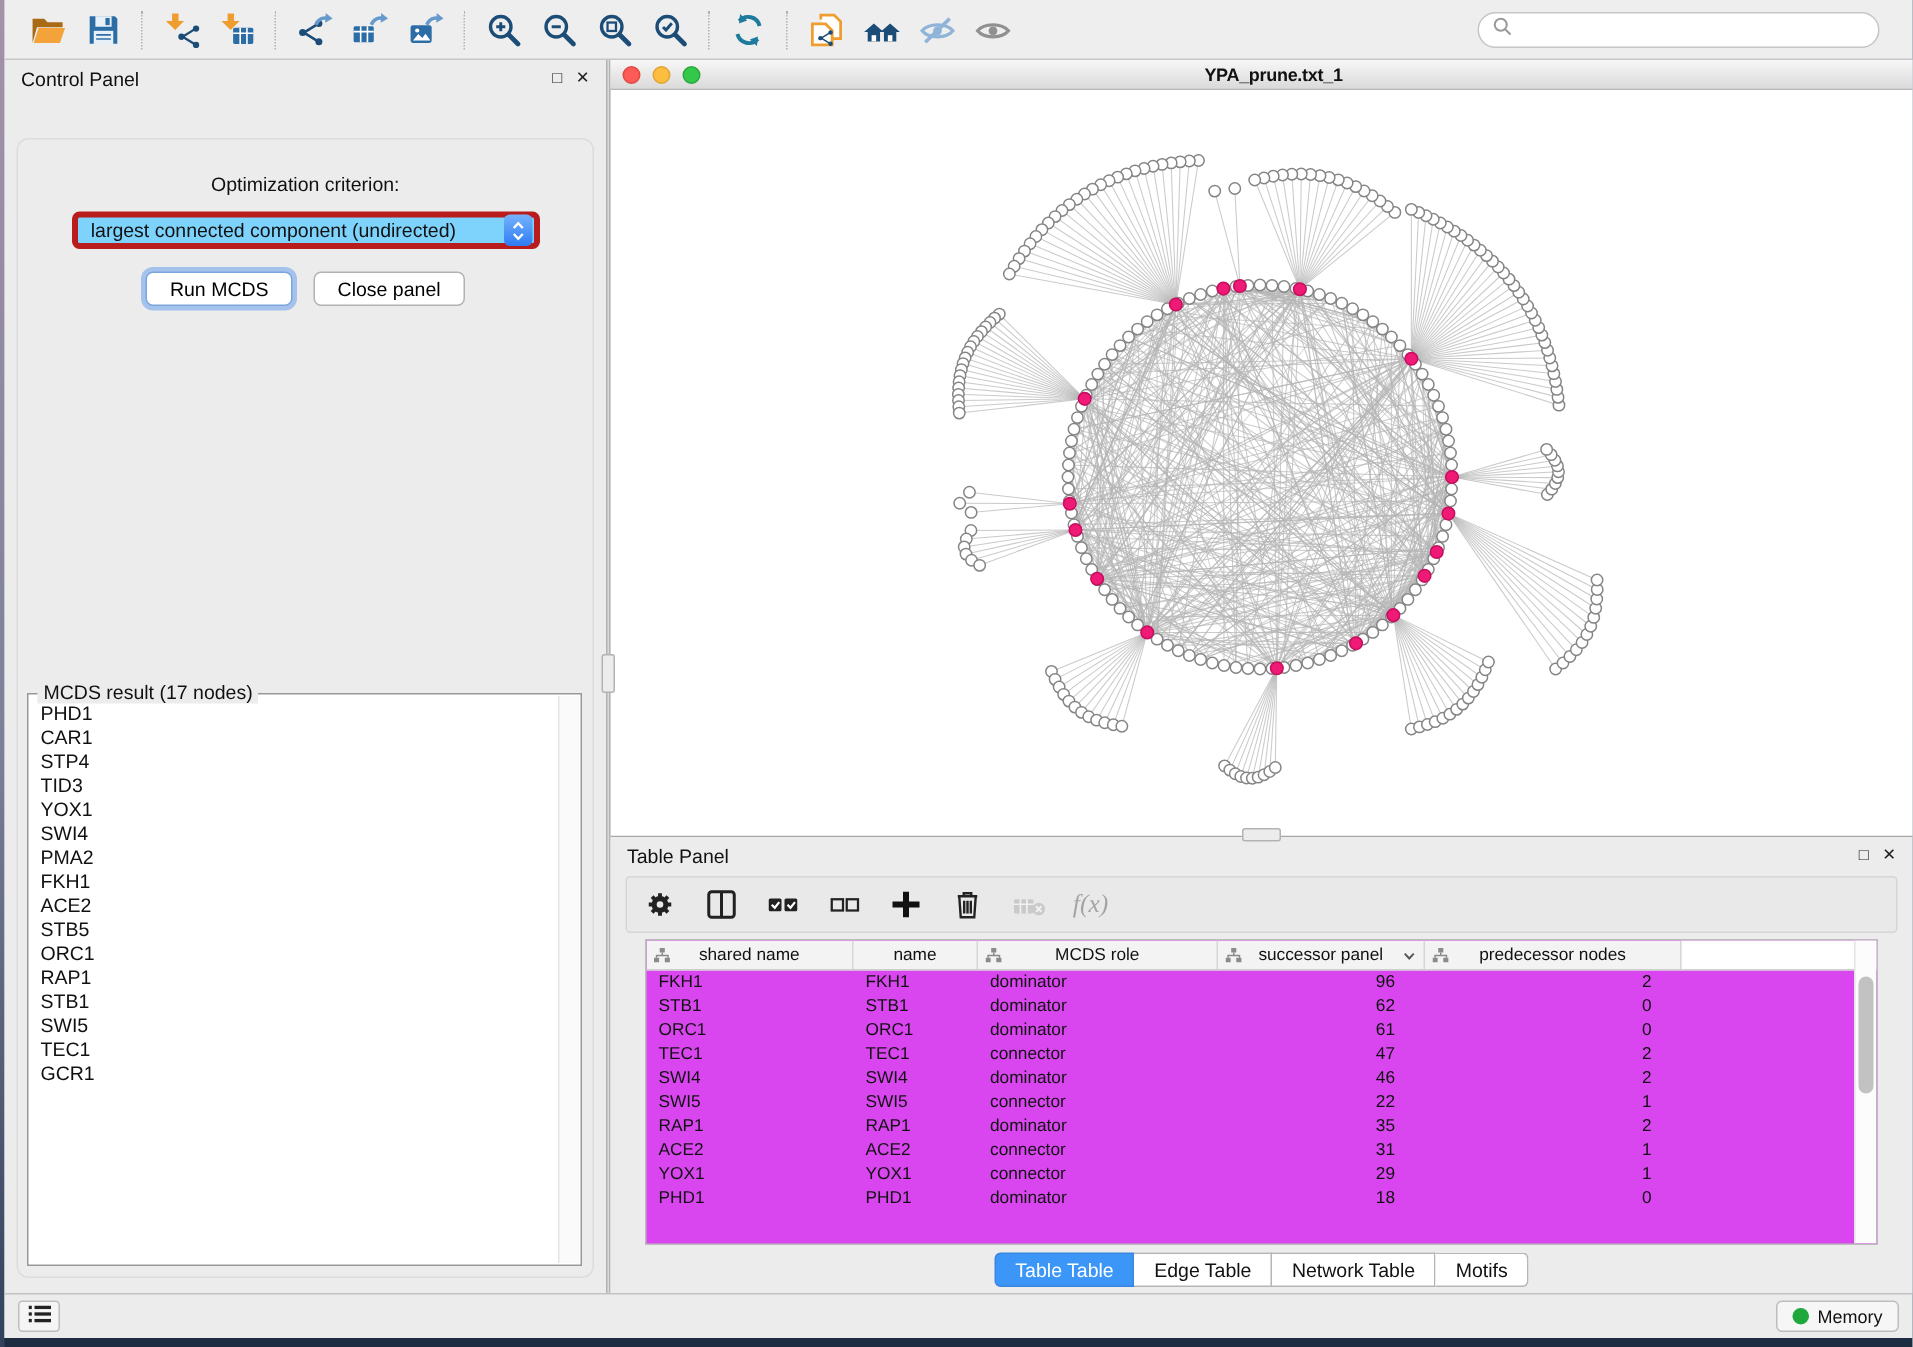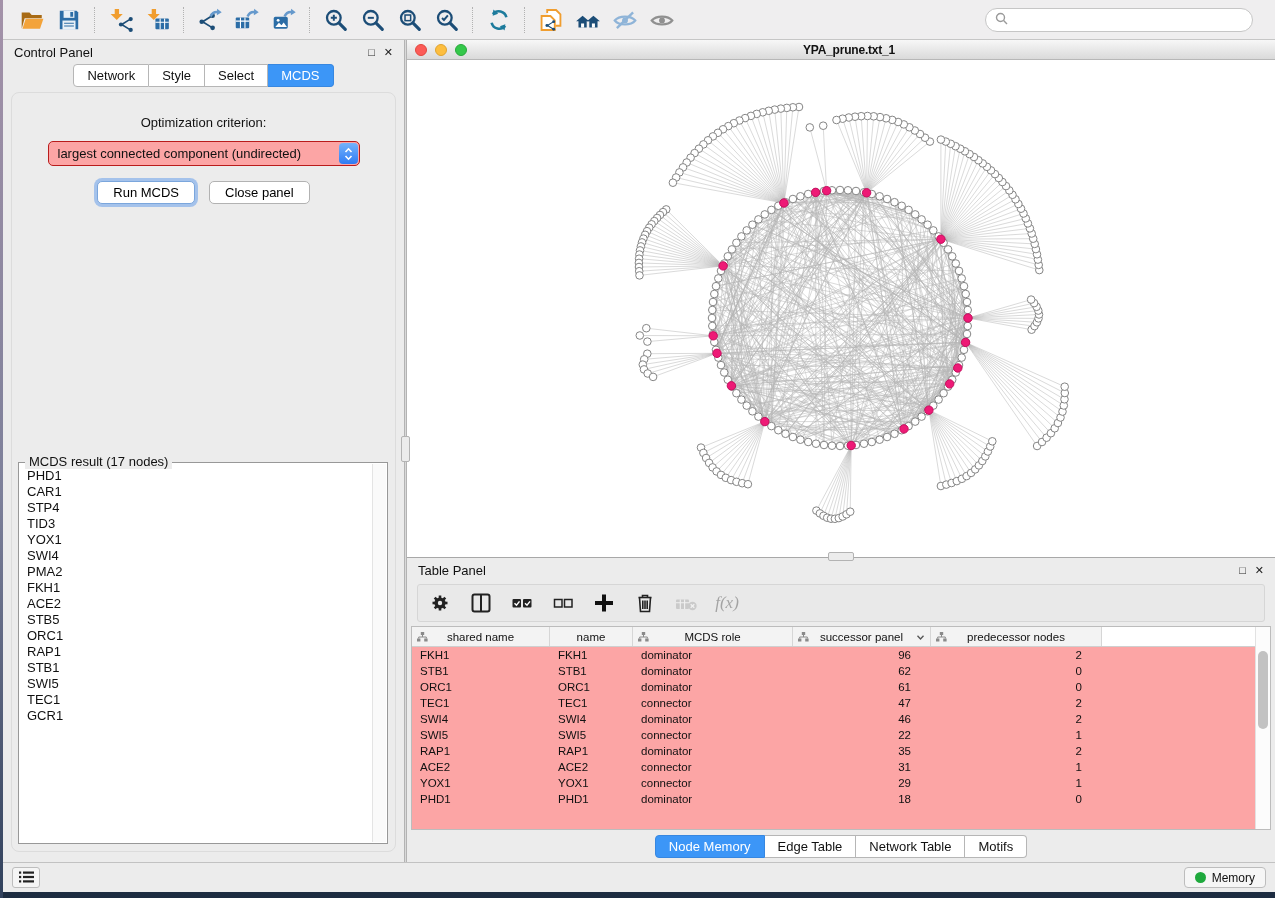--- a/index.html
+++ b/index.html
@@ -31,21 +31,21 @@
 
   .seg-tabs{display:flex;justify-content:center;}
   .seg{border:1px solid #b6b6b6;border-left:0;padding:3px 13px;font-size:13px;background:#fff;white-space:nowrap;}
   .seg:first-child{border-left:1px solid #b6b6b6;border-radius:4px 0 0 4px;}
   .seg:last-child{border-radius:0 4px 4px 0;}
   .seg.active{background:#3c96f7;border-color:#3787e0;color:#fff;}
 
   .cp-inner{position:absolute;left:8px;right:8px;top:52px;bottom:10px;
        border:1px solid #dcdcdc;border-radius:8px;padding-top:22px;}
   .opt-label{text-align:center;font-size:13px;}
-  .select{width:312px;height:25px;margin:11px auto 0;background:#fca5a5;border:1px solid #b91c1c;
+  .select{width:312px;height:25px;margin:11px auto 0;background:#7dd3fc;border:4px solid #b91c1c;
        border-radius:5px;display:flex;align-items:center;font-size:13px;padding-left:9px;}
   .select .sel-text{flex:1;white-space:nowrap;overflow:hidden;}
   .stepper{width:19px;height:21px;margin-right:1px;border-radius:4px;flex:0 0 auto;
        background:linear-gradient(#74b3fb,#2f7cf4);display:flex;align-items:center;justify-content:center;}
   .btn-row{display:flex;justify-content:center;gap:14px;margin-top:15px;}
   .btn{font-size:13px;font-family:"Liberation Sans",sans-serif;background:#fff;
        border:1px solid #b2b2b2;border-radius:5px;padding:3px 15px;}
   .btn.focused{box-shadow:0 0 0 3px rgba(106,160,235,.55);border-color:#7ba6dc;}
 
   .result-box{position:absolute;left:6px;right:7px;top:369px;bottom:7px;border:1px solid #989898;background:#fff;}
@@ -76,21 +76,21 @@
   
   .table-panel{flex:1;display:flex;flex-direction:column;min-height:0;position:relative;background:#ececec;}
   .hgrip{position:absolute;top:-6px;left:50%;transform:translateX(-50%);width:26px;height:9px;
        background:#ececec;border:1px solid #b3b3b3;border-radius:2px;z-index:6;}
   .tp-toolbar{height:38px;flex:0 0 auto;display:flex;align-items:center;gap:17px;
        margin:2px 10px 4px;padding:0 10px;background:#e9e9e9;border:1px solid #d6d6d6;border-radius:3px;}
   .ticon{width:24px;height:24px;display:flex;align-items:center;justify-content:center;}
   .ticon.disabled{opacity:.38;}
   .fx-label{font-family:"Liberation Serif",serif;font-style:italic;font-size:17px;color:#333;}
 
-  .tablewrap{flex:1;margin:0 4px;background:#fca5a5;border:1px solid #bcbcbc;position:relative;overflow:hidden;min-height:0;}
+  .tablewrap{flex:1;margin:0 23px;background:#d946ef;border:1px solid #bcbcbc;position:relative;overflow:hidden;min-height:0;}
   .thead{display:flex;height:20px;background:#f3f3f3;border-bottom:1px solid #cfcfcf;font-size:11.5px;}
   .th{position:relative;display:flex;align-items:center;justify-content:center;border-right:1px solid #d6d6d6;flex:0 0 auto;}
   .th .tree{position:absolute;left:5px;top:5px;}
   .th .sort{position:absolute;right:5px;top:7px;}
   .th-fill{flex:1;background:#fff;}
   .tbody{font-size:11.5px;}
   .tr{display:flex;height:16px;align-items:center;}
   .td{flex:0 0 auto;white-space:nowrap;overflow:hidden;}
   .td.l{padding-left:8px;text-align:left;}
   .td.r{padding-right:20px;text-align:right;}
@@ -278,26 +278,20 @@
   <div class="main">
 
     <div class="control-panel">
       <div class="panel-titlebar">
         <span>Control Panel</span>
         <span class="pt-buttons">
           <span>□</span>
           <span style="font-weight:bold;">✕</span>
         </span>
       </div>
-      <div class="seg-tabs" id="cp-tabs">
-          <div class="seg">Network</div>
-          <div class="seg">Style</div>
-          <div class="seg">Select</div>
-          <div class="seg active">MCDS</div>
-        </div>
       <div class="cp-inner">
         <div class="opt-label">Optimization criterion:</div>
         <div class="select">
           <span class="sel-text">largest connected component (undirected)</span>
           <span class="stepper">
             <svg width="9" height="14" viewBox="0 0 9 14">
                 <path d="M1.5 5 L4.5 1.8 7.5 5" stroke="#fff" stroke-width="1.6" fill="none"></path>
                 <path d="M1.5 9 L4.5 12.2 7.5 9" stroke="#fff" stroke-width="1.6" fill="none"></path>
               </svg>
           </span>
@@ -1505,21 +1499,21 @@
                 <div class="td l" style="width: 160px;">dominator</div>
                 <div class="td r" style="width: 138px;">18</div>
                 <div class="td r" style="width: 171px;">0</div>
               </div>
             </div>
           <div class="vscroll">
             <div class="vthumb"></div>
           </div>
         </div>
         <div class="bottom-tabs" id="bottom-tabs">
-            <div class="seg active">Node Memory</div>
+            <div class="seg active">Table Table</div>
             <div class="seg">Edge Table</div>
             <div class="seg">Network Table</div>
             <div class="seg">Motifs</div>
           </div>
       </div>
     </div>
   </div>
 
   <div class="statusbar">
     <div class="menu-btn">

